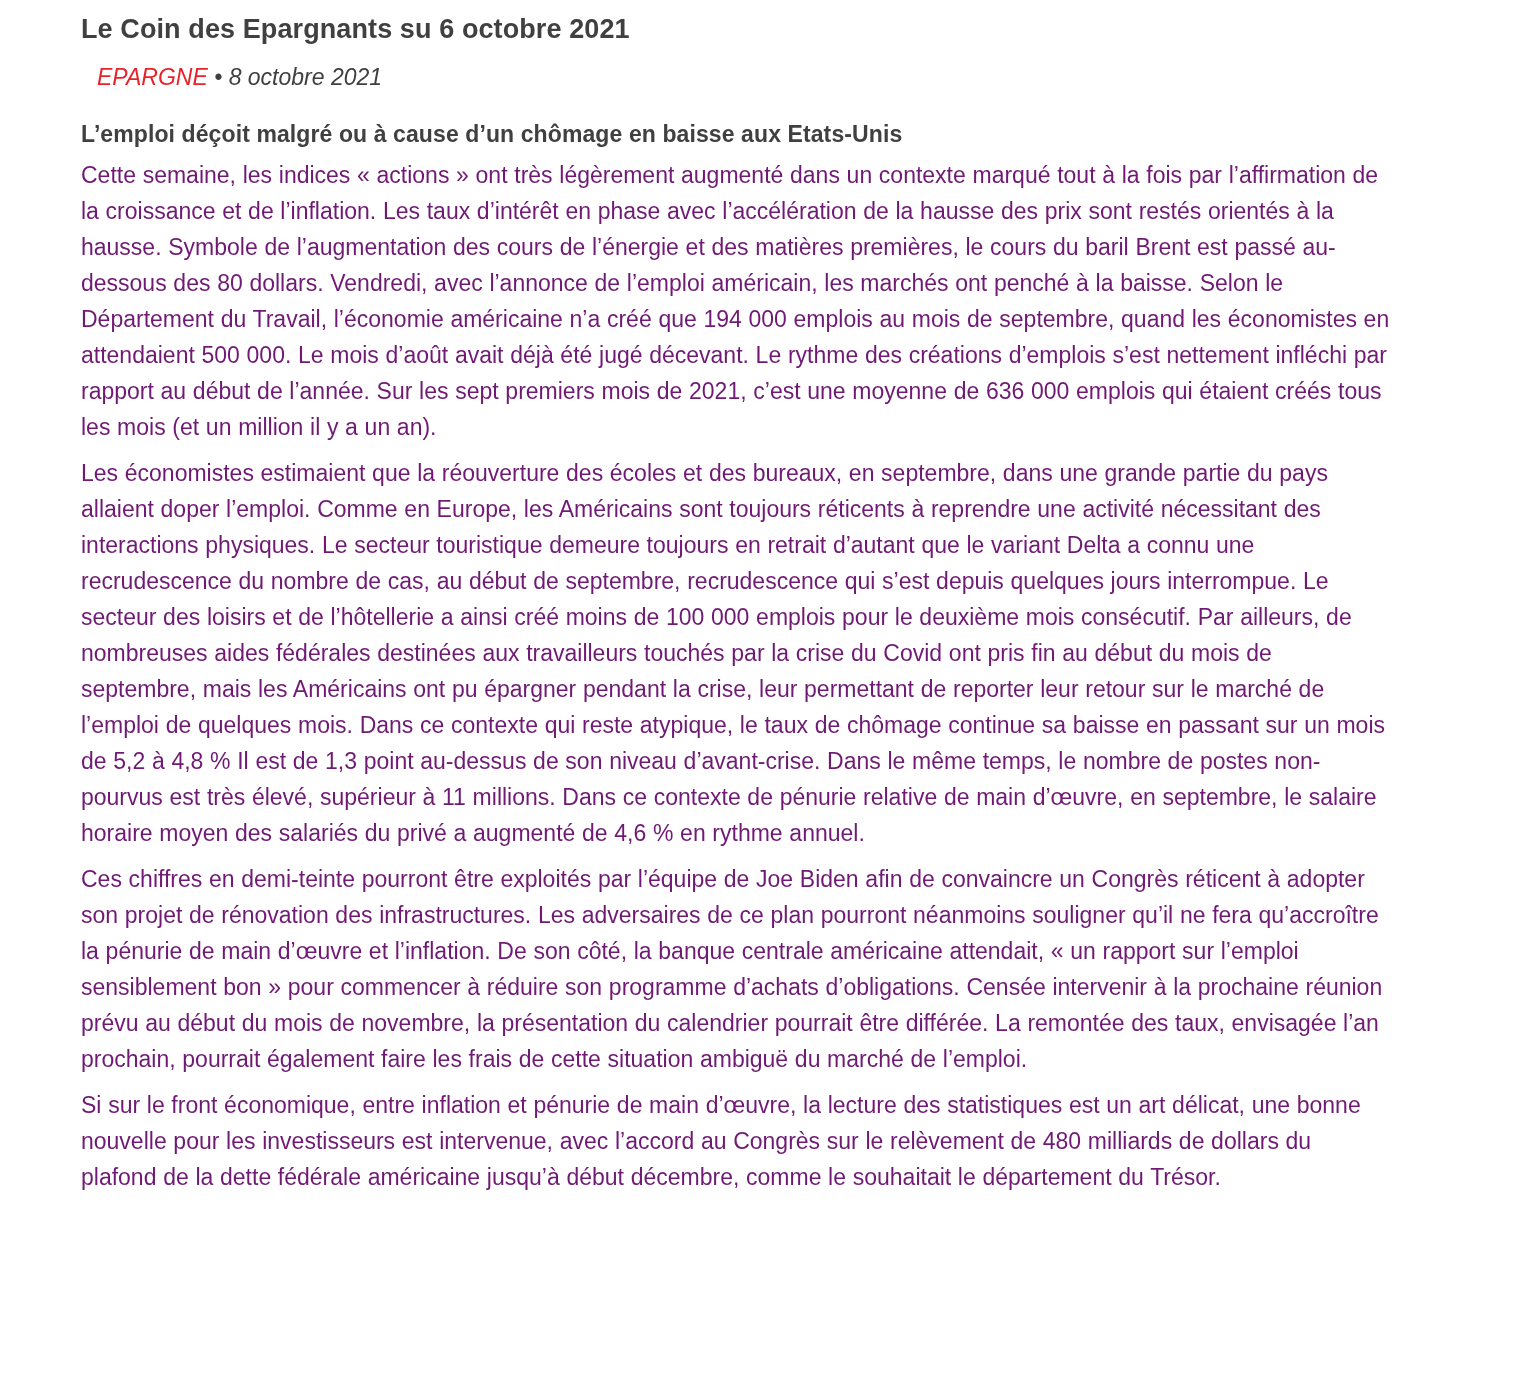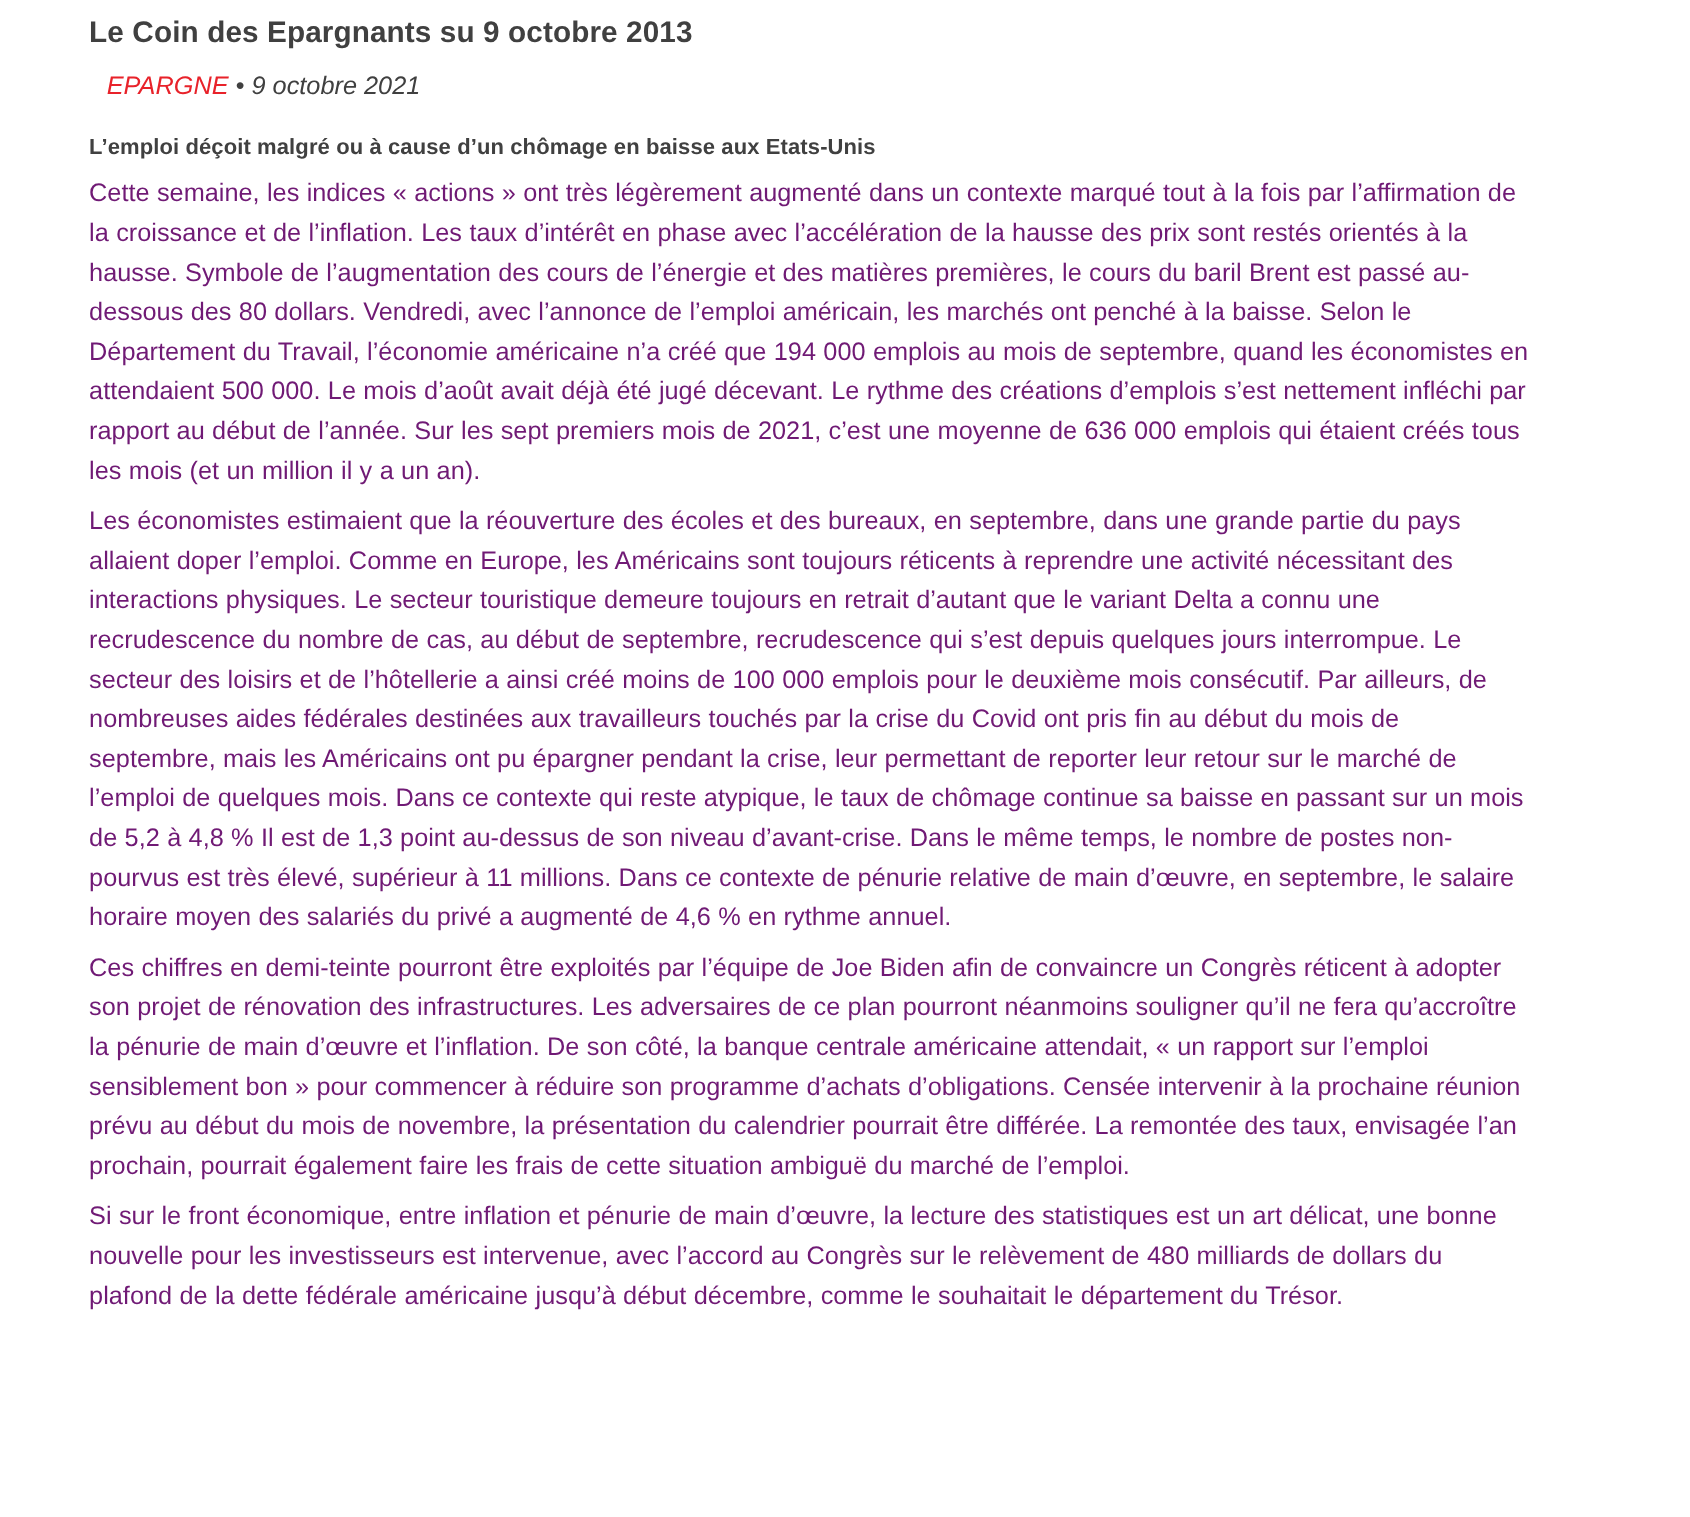--- a/index.html
+++ b/index.html
@@ -42,21 +42,21 @@
       color: #e8222a;
       text-decoration: none;
       margin-left: 16px;
     }
     .meta .sep {
       color: #404040;
     }
     .headline {
       font-family: "Liberation Sans", sans-serif;
       font-weight: bold;
-      font-size: 20px;
+      font-size: 23px;
       color: #404040;
       margin: 0;
       margin-top: 22px;
       line-height: 40px;
       letter-spacing: 0.1px;
     }
     .body p {
       font-family: Liberation Sans, sans-serif;
       font-size: 23px;
       line-height: 36px;
@@ -66,24 +66,24 @@
       word-spacing: 0.3px;
     }
     .body p:first-child {
       margin-top: 3px;
     }
   </style>
 </head>
 <body>
 
 <div class="article">
-  <h1 class="site-title">Le Coin des Epargnants su 9 octobre 2013</h1>
+  <h1 class="site-title">Le Coin des Epargnants su 6 octobre 2021</h1>
 
   <div class="meta">
-    <a class="category">EPARGNE</a><span class="sep"> • </span><span class="date">9 octobre 2021</span>
+    <a class="category">EPARGNE</a><span class="sep"> • </span><span class="date">8 octobre 2021</span>
   </div>
 
   <h2 class="headline">L’emploi déçoit malgré ou à cause d’un chômage en baisse aux Etats-Unis</h2>
 
   <div class="body">
     <p>Cette semaine, les indices « actions » ont très légèrement augmenté dans un contexte marqué tout à la fois par l’affirmation de la croissance et de l’inflation. Les taux d’intérêt en phase avec l’accélération de la hausse des prix sont restés orientés à la hausse. Symbole de l’augmentation des cours de l’énergie et des matières premières, le cours du baril Brent est passé au-dessous des 80 dollars. Vendredi, avec l’annonce de l’emploi américain, les marchés ont penché à la baisse. Selon le Département du Travail, l’économie américaine n’a créé que 194 000 emplois au mois de septembre, quand les économistes en attendaient 500 000. Le mois d’août avait déjà été jugé décevant. Le rythme des créations d’emplois s’est nettement infléchi par rapport au début de l’année. Sur les sept premiers mois de 2021, c’est une moyenne de 636 000 emplois qui étaient créés tous les mois (et un million il y a un an).</p>
     <p>Les économistes estimaient que la réouverture des écoles et des bureaux, en septembre, dans une grande partie du pays allaient doper l’emploi. Comme en Europe, les Américains sont toujours réticents à reprendre une activité nécessitant des interactions physiques. Le secteur touristique demeure toujours en retrait d’autant que le variant Delta a connu une recrudescence du nombre de cas, au début de septembre, recrudescence qui s’est depuis quelques jours interrompue. Le secteur des loisirs et de l’hôtellerie a ainsi créé moins de 100 000 emplois pour le deuxième mois consécutif. Par ailleurs, de nombreuses aides fédérales destinées aux travailleurs touchés par la crise du Covid ont pris fin au début du mois de septembre, mais les Américains ont pu épargner pendant la crise, leur permettant de reporter leur  retour sur le marché de l’emploi de quelques mois. Dans ce contexte qui reste atypique, le taux de chômage continue sa baisse en passant sur un mois de 5,2 à 4,8 % Il est de 1,3 point au-dessus de son niveau d’avant-crise. Dans le même temps, le nombre de postes non-pourvus est très élevé, supérieur à 11 millions. Dans ce contexte de pénurie relative de main d’œuvre, en septembre, le salaire horaire moyen des salariés du privé a augmenté de 4,6 % en rythme annuel.</p>
     <p>Ces chiffres en demi-teinte pourront être exploités par l’équipe de Joe Biden afin de convaincre un Congrès réticent à adopter son projet de rénovation des infrastructures. Les adversaires de ce plan pourront néanmoins souligner qu’il ne fera qu’accroître la pénurie de main d’œuvre et l’inflation. De son côté, la banque centrale américaine attendait, « un rapport sur l’emploi sensiblement bon » pour commencer à réduire son programme d’achats d’obligations. Censée intervenir à la prochaine réunion prévu au début du mois de novembre, la présentation du calendrier pourrait être différée. La remontée des taux, envisagée l’an prochain, pourrait également faire les frais de cette situation ambiguë du marché de l’emploi.</p>
     <p>Si sur le front économique, entre inflation et pénurie de main d’œuvre, la lecture des statistiques est un art délicat, une bonne nouvelle pour les investisseurs est intervenue, avec l’accord  au Congrès sur le relèvement de 480 milliards de dollars du plafond de la dette fédérale américaine jusqu’à début décembre, comme le souhaitait le département du Trésor.</p>
   </div>

